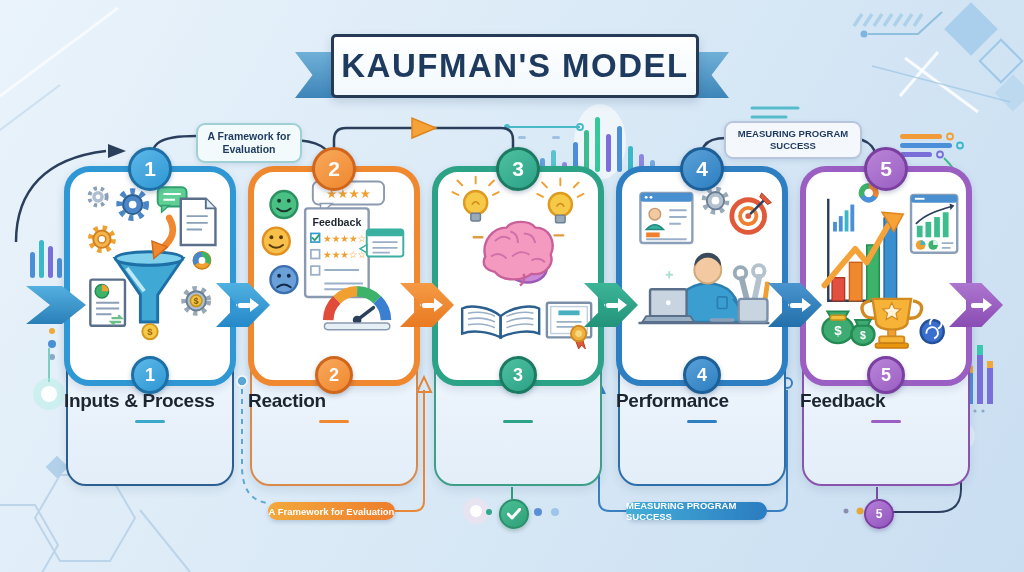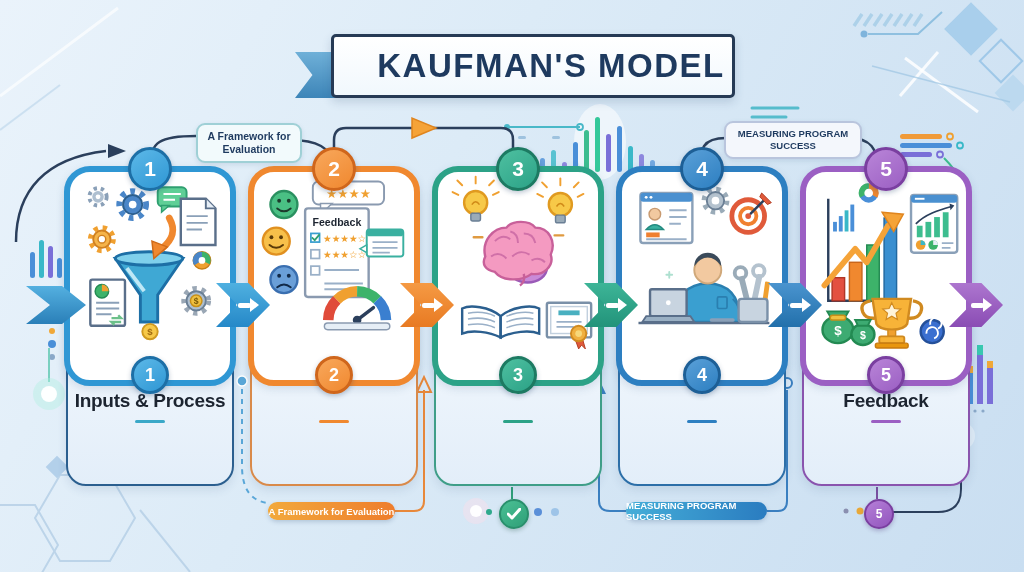--- a/index.html
+++ b/index.html
@@ -18,21 +18,20 @@
     background:linear-gradient(180deg,#6fb0d8,#3d85b8);}
   .ribbon-tail.left{left:0;clip-path:polygon(0 0,100% 0,100% 100%,0 100%,38% 50%);}
   .ribbon-tail.right{right:0;clip-path:polygon(0 0,100% 0,62% 50%,100% 100%,0 100%);}
   .banner{
     position:absolute;left:36px;top:4px;width:362px;height:58px;
     background:linear-gradient(180deg,#ffffff,#f1f8fd);
     border:3px solid #263a55;border-radius:5px;
     display:flex;align-items:center;justify-content:center;
     font-size:33px;font-weight:800;letter-spacing:1.5px;color:#1e3a5f;
     box-shadow:0 4px 10px rgba(40,70,110,.18);
-    padding-left:36px;
   }
 
   
   .anno-box{
     position:absolute;z-index:4;background:#f2fafc;border:2px solid #9fd0d6;border-radius:9px;
     color:#1e3a5f;font-weight:700;text-align:center;
     display:flex;align-items:center;justify-content:center;
     box-shadow:0 2px 5px rgba(60,100,140,.15);
   }
   .framework-top{left:196px;top:123px;width:94px;height:36px;font-size:10.5px;line-height:1.2;padding:0 4px;}
@@ -72,21 +71,21 @@
     position:absolute;left:50%;transform:translateX(-50%);
     border-radius:50%;display:flex;align-items:center;justify-content:center;
     color:#fff;font-weight:800;z-index:6;
     background:linear-gradient(145deg,var(--cl),var(--c));
     border:3px solid var(--cd);
     box-shadow:0 2px 5px rgba(40,70,110,.3);
   }
   .badge-top{top:-3px;width:38px;height:38px;font-size:21px;}
   .badge-bottom{top:206px;width:32px;height:32px;font-size:18px;}
   .stage-title{
-    position:absolute;left:0;right:0;top:240px;text-align:center;
+    position:absolute;left:0;right:0;top:240px;
     font-size:19px;font-weight:800;color:#1c2430;letter-spacing:-.3px;
   }
   .stage-underline{
     position:absolute;left:50%;transform:translateX(-50%);top:270px;
     width:30px;height:3px;border-radius:2px;background:var(--ul);
   }
 
   
   .chev{
     position:absolute;top:283px;width:54px;height:44px;z-index:3;
@@ -388,20 +387,21 @@
         <path d="M0,-30 A30,30 0 0,1 21,-21" stroke="#3db36a" stroke-width="11" fill="none"></path>
         <path d="M21,-21 A30,30 0 0,1 30,0" stroke="#3a7fd0" stroke-width="11" fill="none"></path>
         <path d="M0,0 L17,-13" stroke="#2b3f5c" stroke-width="3.5" stroke-linecap="round"></path>
         <circle cx="0" cy="0" r="4.5" fill="#2b3f5c"></circle>
         <rect x="-34" y="3" width="68" height="7" rx="3.5" fill="#e6eef6" stroke="#8a9ab0" stroke-width="1.5"></rect>
       </g>
     </svg>
   </div>
   <div class="badge badge-top">2</div>
   <div class="badge badge-bottom">2</div>
+  <div class="stage-title">Reaction</div>
   <div class="stage-underline"></div>
 </div>
 
 <div class="card s3">
   <div class="label-box"></div>
   <div class="icon-box">
     <svg class="icon-scene" width="154" height="190" viewBox="0 0 160 196">
       <g transform="translate(36,28)">
         <g stroke="#f0a030" stroke-width="2" stroke-linecap="round">
           <path d="M-18,-8 l-6,-3"></path>
@@ -505,20 +505,21 @@
         <rect x="134" y="102" width="6" height="30" rx="2" fill="#b4c2ce" transform="rotate(12 137 117)"></rect>
         <circle cx="139" cy="99" r="6" fill="none" stroke="#b4c2ce" stroke-width="4"></circle>
         <rect x="144" y="110" width="5" height="24" rx="1" fill="#f0a030" transform="rotate(8 146 122)"></rect>
         <rect x="118" y="128" width="30" height="24" rx="3" fill="#c8d4e0" stroke="#7a90a8" stroke-width="2.5"></rect>
       </g>
       <path d="M46,100 v6 M43,103 h6" stroke="#aee0d0" stroke-width="2" stroke-linecap="round"></path>
     </svg>
   </div>
   <div class="badge badge-top">4</div>
   <div class="badge badge-bottom">4</div>
+  <div class="stage-title">Performance</div>
   <div class="stage-underline"></div>
 </div>
 
 <div class="card s5">
   <div class="label-box"></div>
   <div class="icon-box">
     <svg class="icon-scene" width="154" height="190" viewBox="0 0 160 196">
       <g>
         <path d="M20,24 V130 H98" stroke="#2b3f5c" stroke-width="2.5" fill="none"></path>
         <rect x="25" y="48" width="4" height="10" fill="#4a8fd8"></rect>

